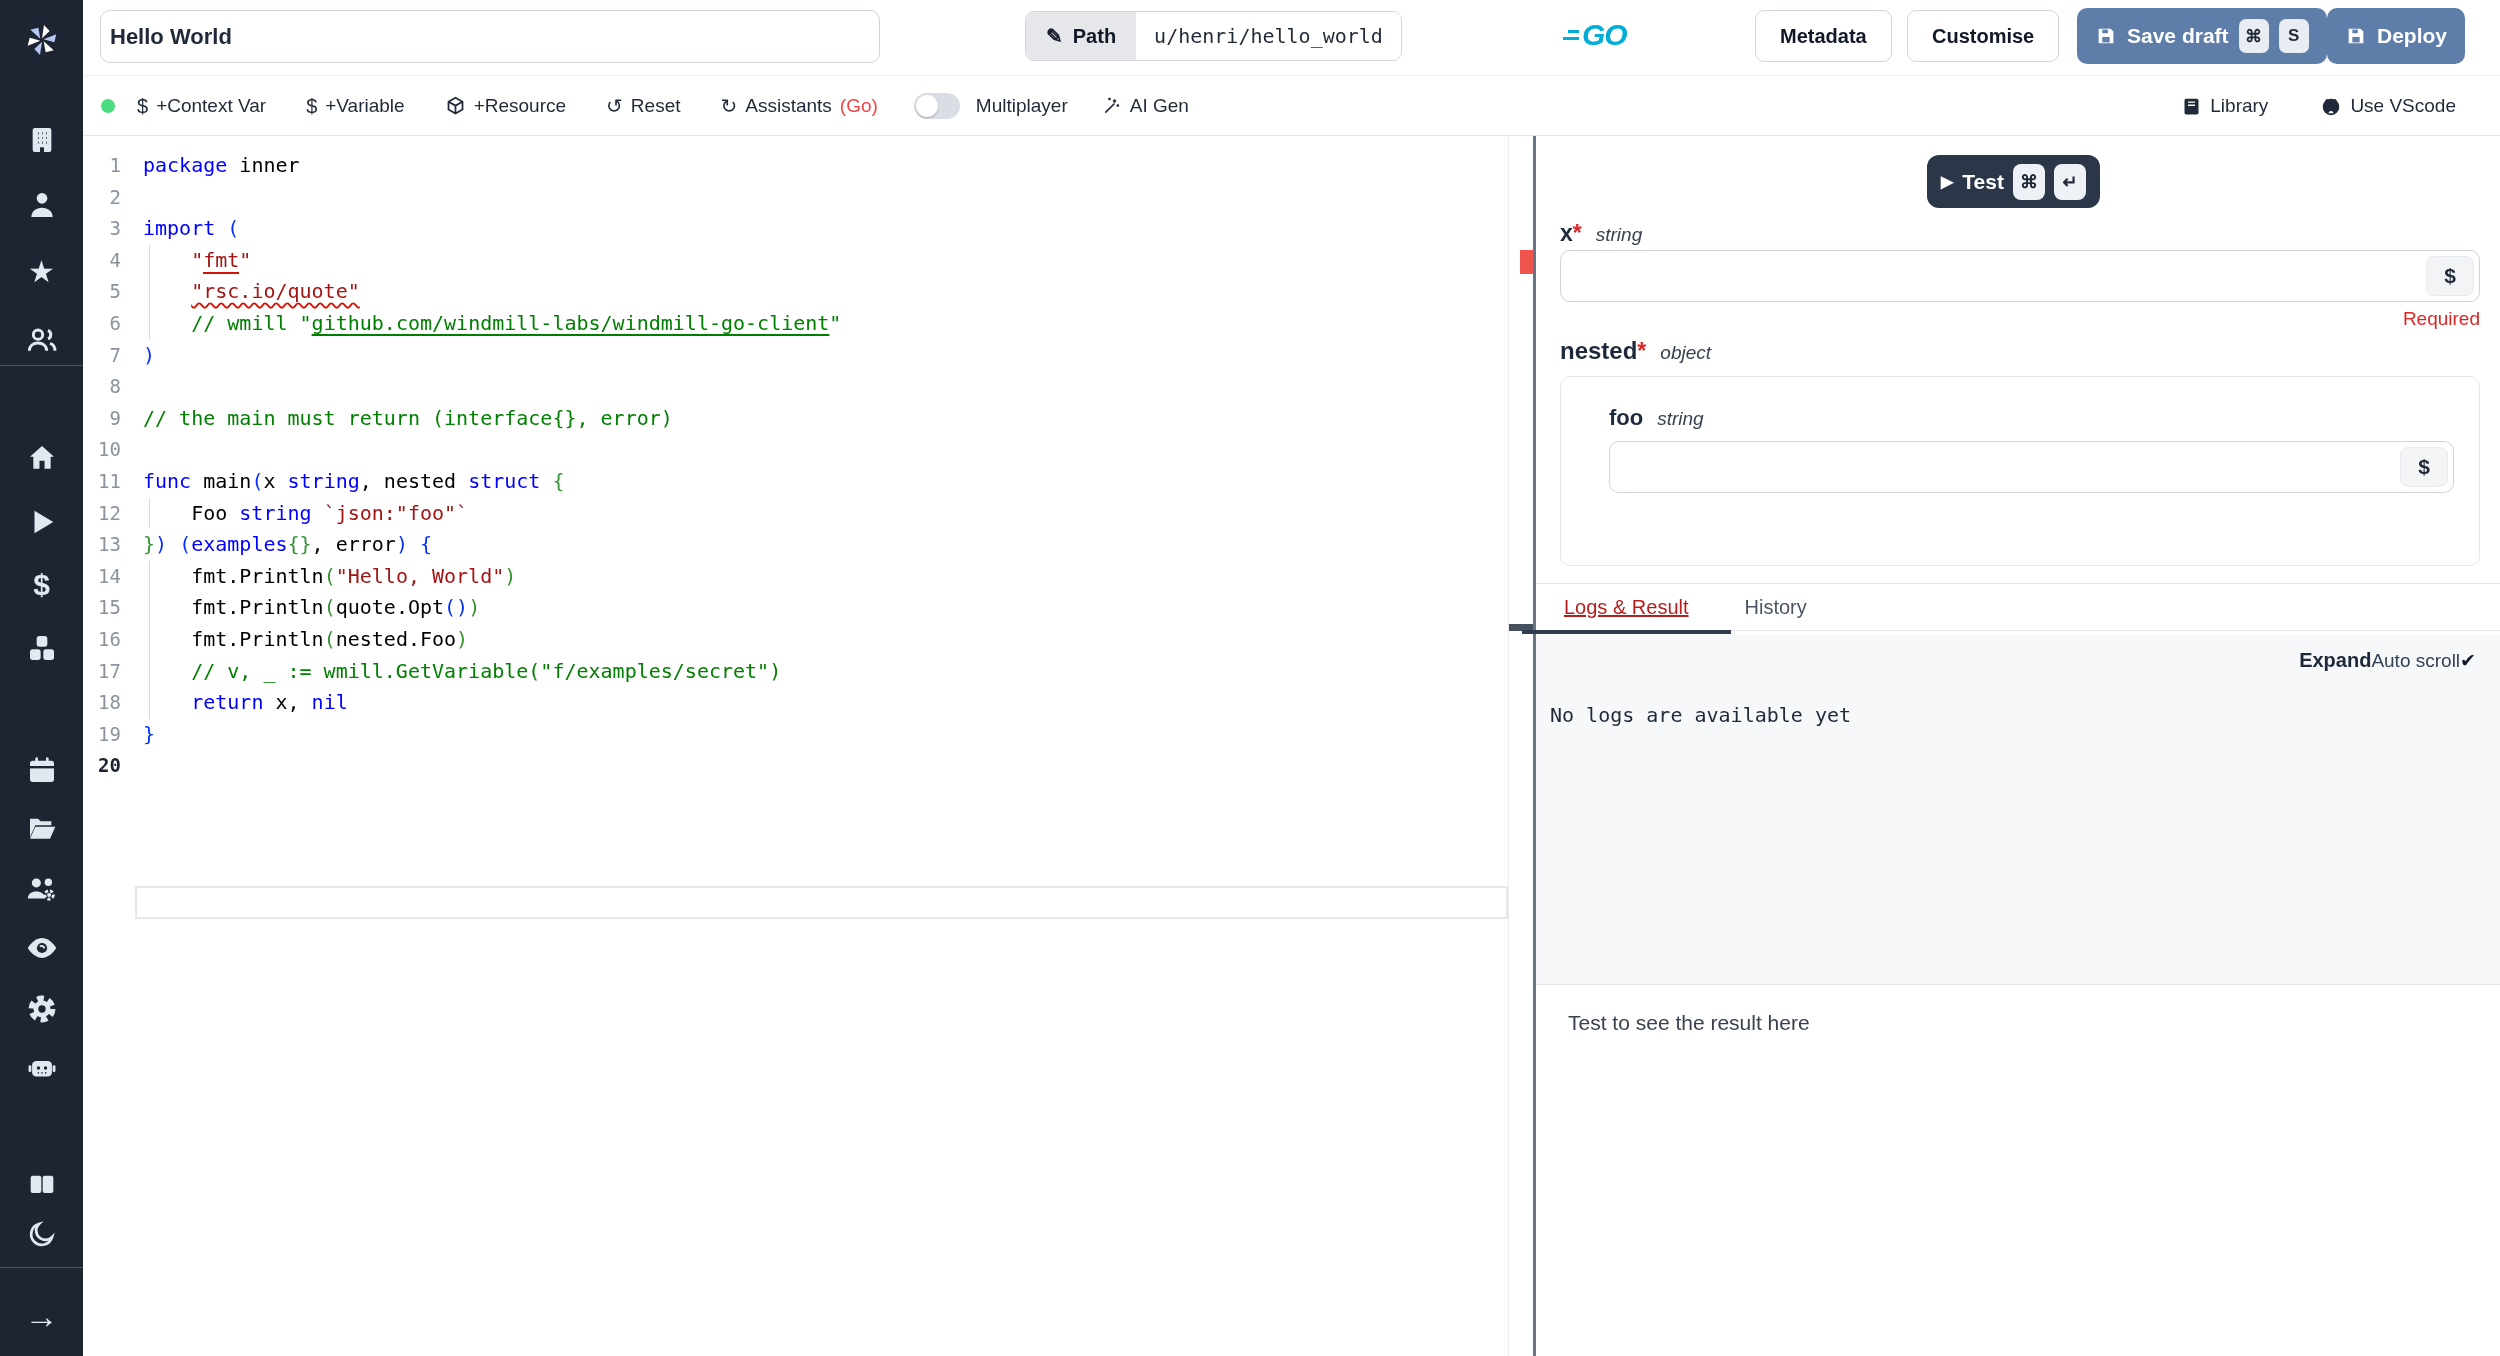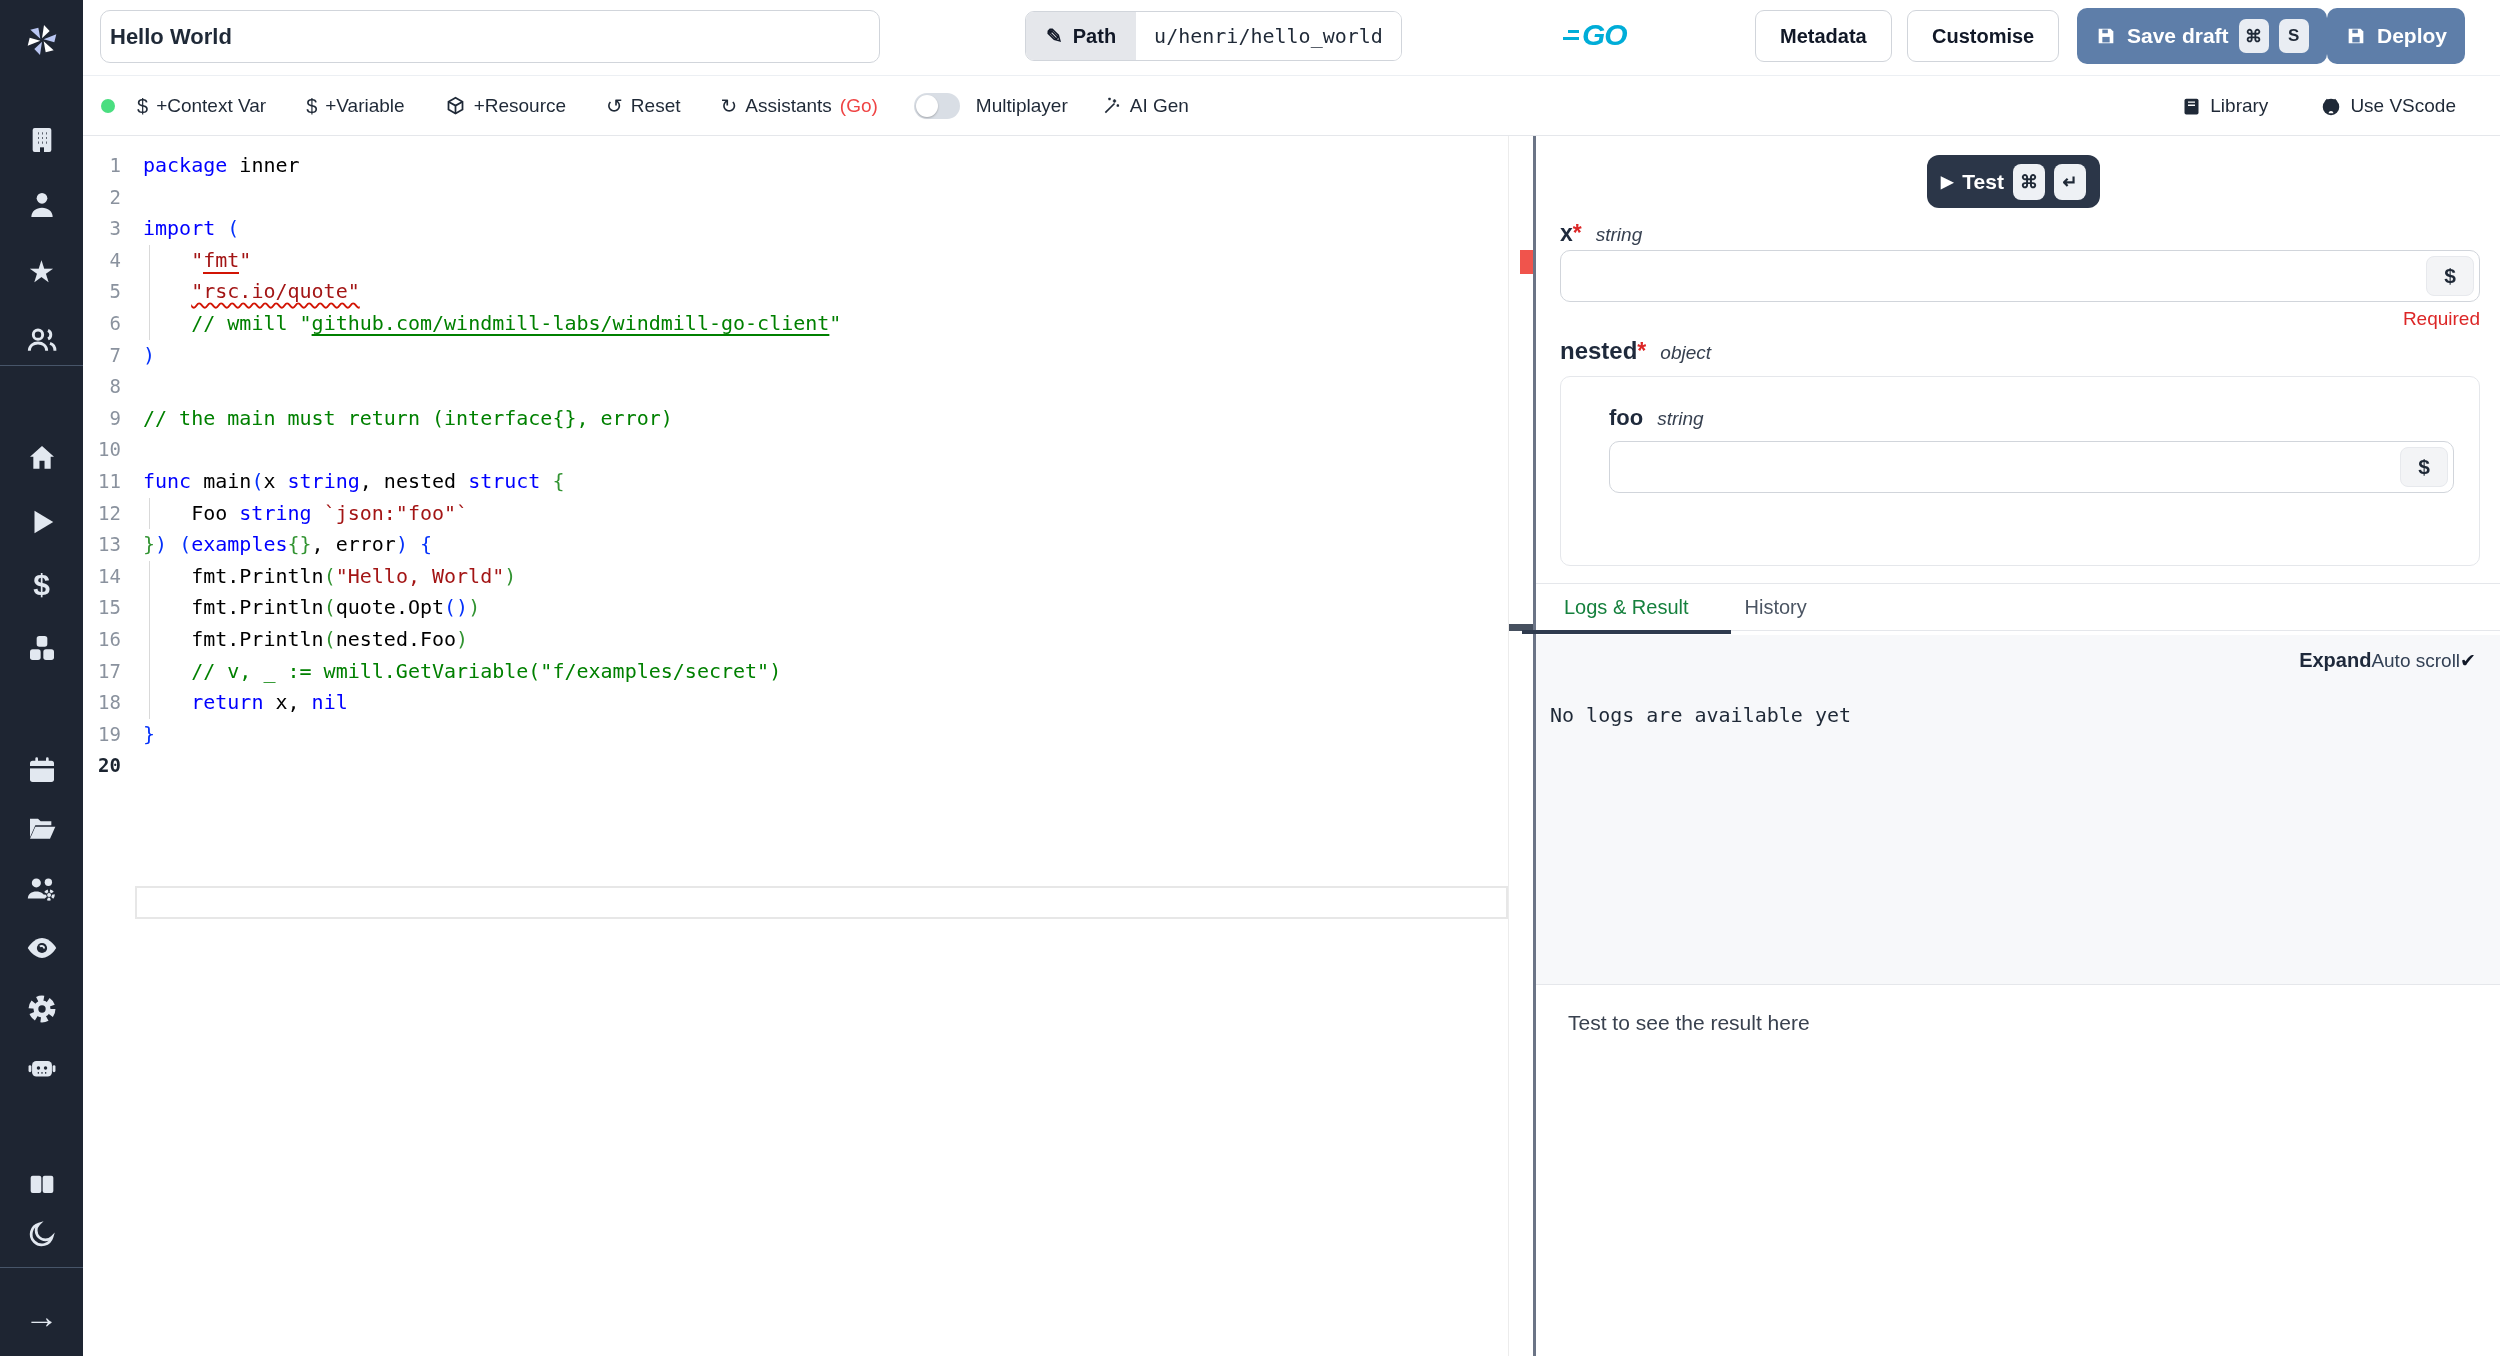--- a/index.html
+++ b/index.html
@@ -76,21 +76,21 @@
   .fld-type { font:italic 19px "Liberation Sans", sans-serif; color:#374151; }
   .txt-input { position:absolute; height:52px; border:1px solid #d1d5db; border-radius:10px; background:#fff; outline:none;
     font:20px "Liberation Sans", sans-serif; padding:0 64px 0 16px; }
   .dollar-btn { position:absolute; width:48px; height:40px; background:#f3f4f6; border:1px solid #e7e9ed; border-radius:8px;
     font:600 21px "Liberation Sans", sans-serif; color:#1f2937; display:flex; align-items:center; justify-content:center; cursor:pointer; }
   #required-note { position:absolute; right:20px; top:172px; color:#dc2626; font:19px "Liberation Sans", sans-serif; }
   #nested-box { position:absolute; left:24px; top:240px; width:920px; height:190px; border:1px solid #e5e7eb; border-radius:10px; }
 
   #tabs-row { position:absolute; left:0; top:447px; width:964px; height:48px; border-top:1px solid #e5e7eb; border-bottom:1px solid #e5e7eb; display:flex; align-items:center; }
   .tab { font:500 20px "Liberation Sans", sans-serif; padding:0 28px; height:48px; display:flex; align-items:center; cursor:pointer; position:relative; }
-  .tab.active { color:#15803d; }
+  .tab.active { color:#b91c1c;text-decoration:underline; }
   .tab.active::after { content:""; position:absolute; left:-14px; right:-14px; bottom:-3px; height:4px; background:#2f3b4e; }
   .tab.inactive { color:#4b5563; }
   #logs-area { position:absolute; left:0; top:499px; width:964px; height:350px; background:#f7f8fa; border-bottom:1px solid #e5e7eb; }
   #logs-controls { position:absolute; right:24px; top:14px; display:flex; align-items:flex-end; gap:0; }
   #expand-btn { font:700 20px "Liberation Sans", sans-serif; color:#1e293b; cursor:pointer; }
   #autoscroll-label { font:19px "Liberation Sans", sans-serif; color:#334155; }
   #autoscroll-check { font-size:19px; color:#111827; cursor:pointer; }
   #logs-empty { position:absolute; left:14px; top:68px; font:20px "DejaVu Sans Mono", monospace; color:#1f2937; }
   #result-area { position:absolute; left:0; top:850px; width:964px; height:370px; background:#fff; }
   #result-hint { position:absolute; left:32px; top:25px; font:21px "Liberation Sans", sans-serif; color:#39414f; }

